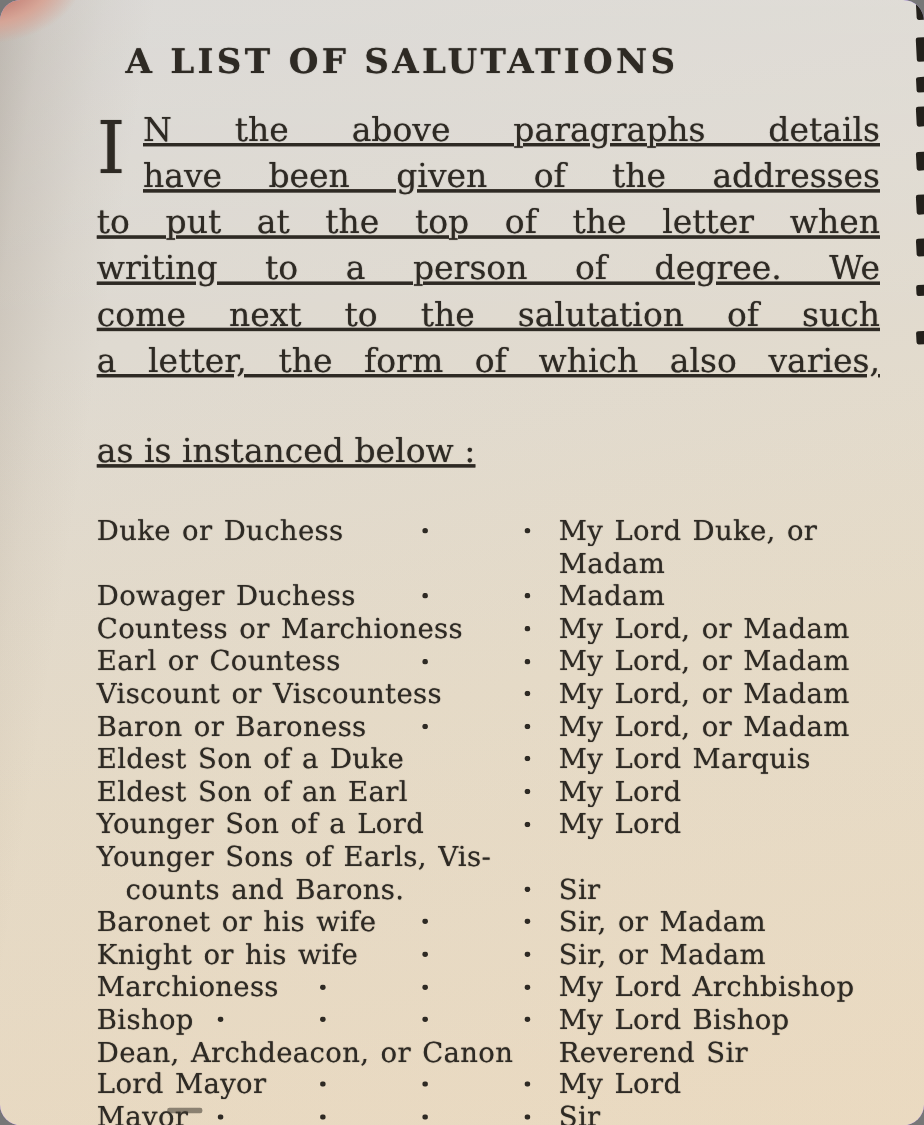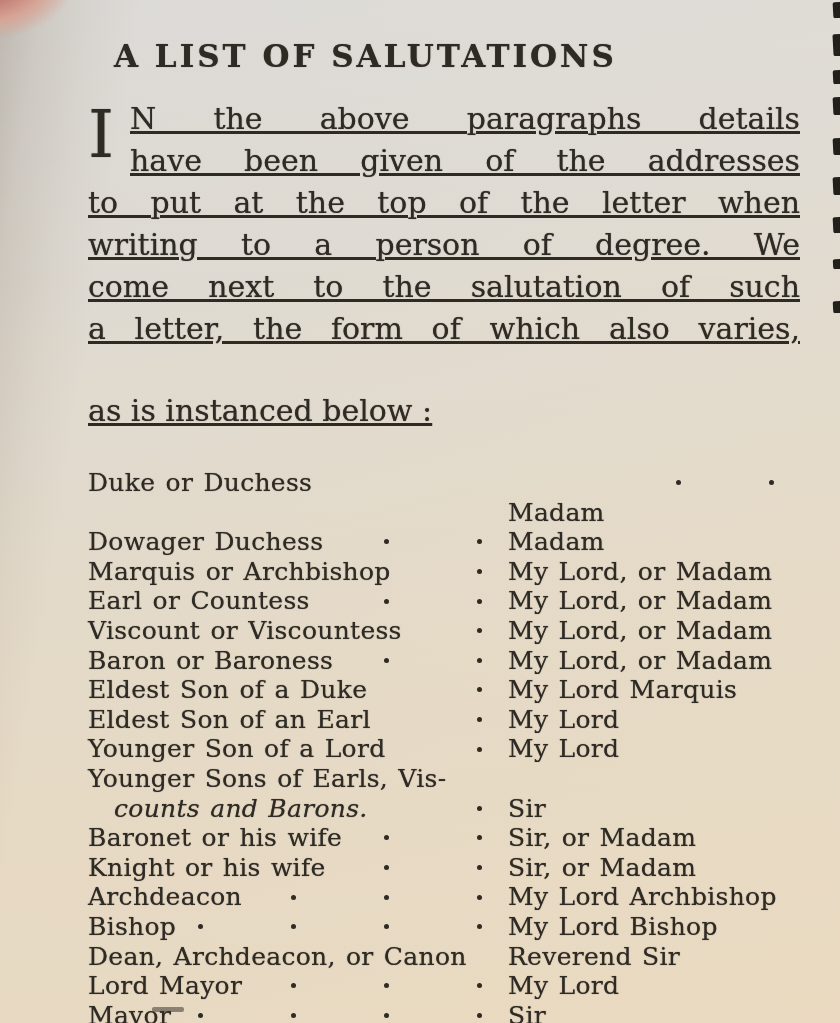--- a/index.html
+++ b/index.html
@@ -2,20 +2,21 @@
 <html><head>
 <meta charset="utf-8">
 <style>
   html,body{margin:0;padding:0;background:#777;}
   .photo{
     position:relative;
     width:840px;height:1023px;
     overflow:hidden;
     background:#8b5cf6;
     font-family:"DejaVu Serif", serif;
+    border-radius:19px;
   }
   .bg{
     position:absolute;inset:0;
     background:
       radial-gradient(ellipse 120px 80px at -18px -22px, #a85b52 0%, #c0766a 35%, #d29c8c 55%, rgba(210,156,140,0) 78%),
       linear-gradient(99deg, rgba(104,88,70,0.30) 0px, rgba(124,106,86,0.17) 42px, rgba(136,118,95,0.06) 96px, rgba(0,0,0,0) 140px),
       linear-gradient(167deg, #d8d6d3 0%, #dfdad1 28%, #e6dcc9 60%, #eddec5 100%);
   }
   .sheen{
     position:absolute;inset:0;
@@ -48,21 +49,21 @@
   }
   .para-line.ind{padding-left:42px;}
   .para-line.last{text-align-last:left;margin-top:40px;}
   .sal-list{margin-top:36px;}
   .row{
     display:flex;align-items:baseline;
     font-size:25px;line-height:29.6px;
     letter-spacing:0.3px;word-spacing:2px;
   }
   .row .t{white-space:pre;}
-  .row .t.ind{padding-left:26px;font-style:italic;}
+  .row .t.ind{padding-left:26px;}
   .row .dots{
     flex:1 1 auto;min-width:0;overflow:hidden;
     display:flex;justify-content:flex-end;align-items:center;
     gap:88px;padding-right:26px;align-self:center;
   }
   .dot{width:5px;height:5px;border-radius:50%;background:#2e2a24;flex:0 0 auto;}
   .row .s{flex:0 0 292px;white-space:pre;}
   .row .s.ind{padding-left:52px;}
   .frag{
     position:absolute;right:-2px;width:9px;
@@ -99,36 +100,37 @@
       </div>
 
     <div class="sal-list">
 
     <div class="row">
           <span class="t">Duke or Duchess</span>
           <span class="dots">
             <span class="dot"></span>
             <span class="dot"></span>
           </span>
+          <span class="s">My Lord Duke, or</span>
         </div>
         <div class="row">
           <span class="t"></span>
           <span class="dots"></span>
           <span class="s ind">Madam</span>
         </div>
         <div class="row">
           <span class="t">Dowager Duchess</span>
           <span class="dots">
             <span class="dot"></span>
             <span class="dot"></span>
           </span>
           <span class="s">Madam</span>
         </div>
         <div class="row">
-          <span class="t">Marquis or Archbishop</span>
+          <span class="t">Countess or Marchioness</span>
           <span class="dots">
             <span class="dot"></span>
           </span>
           <span class="s">My Lord, or Madam</span>
         </div>
         <div class="row">
           <span class="t">Earl or Countess</span>
           <span class="dots">
             <span class="dot"></span>
             <span class="dot"></span>
@@ -193,21 +195,21 @@
         </div>
         <div class="row">
           <span class="t">Knight or his wife</span>
           <span class="dots">
             <span class="dot"></span>
             <span class="dot"></span>
           </span>
           <span class="s">Sir, or Madam</span>
         </div>
         <div class="row">
-          <span class="t">Archdeacon</span>
+          <span class="t">Marchioness</span>
           <span class="dots">
             <span class="dot"></span>
             <span class="dot"></span>
             <span class="dot"></span>
           </span>
           <span class="s">My Lord Archbishop</span>
         </div>
         <div class="row">
           <span class="t">Bishop</span>
           <span class="dots">

